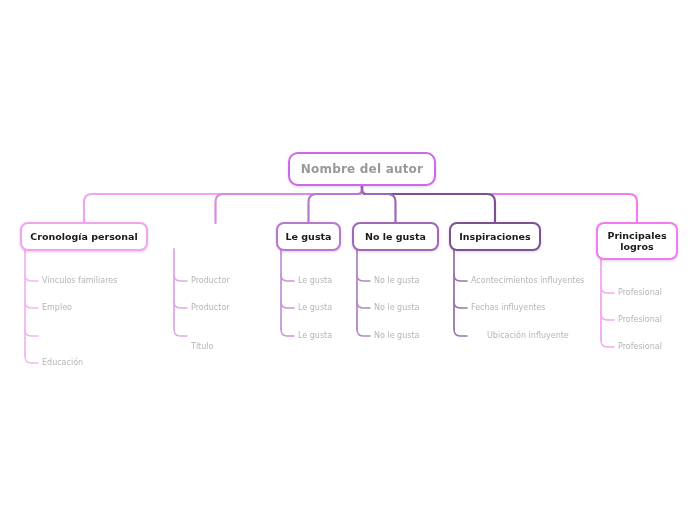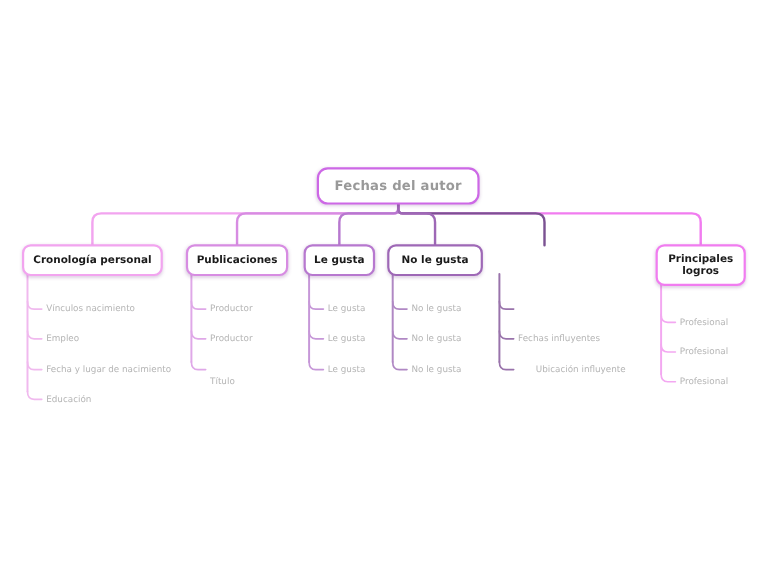--- a/index.html
+++ b/index.html
@@ -93,45 +93,45 @@
       <path d="M 601 313 Q 601 320 607 320 L 614 320" fill="none" stroke="#f3a8f1" stroke-width="1.5" stroke-linecap="round"></path>
       <path d="M 601 340 Q 601 347 607 347 L 614 347" fill="none" stroke="#f3a8f1" stroke-width="1.5" stroke-linecap="round"></path>
       <path d="M 362 186 L 362 190 Q 362 194 358 194 L 92 194 Q 84 194 84 202 L 84 223" fill="none" stroke="#f2a4ef" stroke-width="2.2" stroke-linecap="round"></path>
       <path d="M 362 186 L 362 190 Q 362 194 366 194 L 629 194 Q 637 194 637 202 L 637 223" fill="none" stroke="#f17cf0" stroke-width="2.2" stroke-linecap="round"></path>
       <path d="M 362 186 L 362 190 Q 362 194 358 194 L 223.5 194 Q 215.5 194 215.5 202 L 215.5 223" fill="none" stroke="#d78ce2" stroke-width="2.2" stroke-linecap="round"></path>
       <path d="M 362 186 L 362 190 Q 362 194 366 194 L 487 194 Q 495 194 495 202 L 495 223" fill="none" stroke="#7b5292" stroke-width="2.2" stroke-linecap="round"></path>
       <path d="M 362 186 L 362 190 Q 362 194 358 194 L 316.5 194 Q 308.5 194 308.5 202 L 308.5 223" fill="none" stroke="#b778cf" stroke-width="2.2" stroke-linecap="round"></path>
       <path d="M 362 186 L 362 190 Q 362 194 366 194 L 387.5 194 Q 395.5 194 395.5 202 L 395.5 223" fill="none" stroke="#9e68b6" stroke-width="2.2" stroke-linecap="round"></path>
     </svg>
 
-  <div class="node root" style="left: 288px; top: 152px; width: 148px; height: 34px; border-color: rgb(205, 104, 230); color: rgb(153, 153, 153);">Fechas del autor</div>
+  <div class="node root" style="left: 288px; top: 152px; width: 148px; height: 34px; border-color: rgb(205, 104, 230); color: rgb(153, 153, 153);">Nombre del autor</div>
 
   <div class="node child" style="left: 20px; top: 222px; width: 128px; height: 29px; border-color: rgb(242, 164, 239); color: rgb(26, 26, 26);">Cronología personal</div>
-  <div class="node child" style="left: 169px; top: 222px; width: 93px; height: 29px; border-color: rgb(215, 140, 226); color: rgb(26, 26, 26);">Publicaciones</div>
   <div class="node child" style="left: 276px; top: 222px; width: 65px; height: 29px; border-color: rgb(183, 120, 207); color: rgb(26, 26, 26);">Le gusta</div>
   <div class="node child" style="left: 352px; top: 222px; width: 87px; height: 29px; border-color: rgb(158, 104, 182); color: rgb(26, 26, 26);">No le gusta</div>
+  <div class="node child" style="left: 449px; top: 222px; width: 92px; height: 29px; border-color: rgb(123, 82, 146); color: rgb(26, 26, 26);">Inspiraciones</div>
   <div class="node child wrap" style="left: 596px; top: 222px; width: 82px; height: 38px; border-color: rgb(241, 124, 240); color: rgb(26, 26, 26);">Principales logros</div>
 
-  <div class="sub" style="left: 42px; top: 274px; color: rgb(181, 181, 181);">Vínculos nacimiento</div>
+  <div class="sub" style="left: 42px; top: 274px; color: rgb(181, 181, 181);">Vínculos familiares</div>
   <div class="sub" style="left: 42px; top: 301px; color: rgb(181, 181, 181);">Empleo</div>
-  <div class="sub" style="left: 42px; top: 329px; color: rgb(181, 181, 181);">Fecha y lugar de nacimiento</div>
   <div class="sub" style="left: 42px; top: 356px; color: rgb(181, 181, 181);">Educación</div>
 
   <div class="sub" style="left: 191px; top: 274px; color: rgb(181, 181, 181);">Productor</div>
   <div class="sub" style="left: 191px; top: 301px; color: rgb(181, 181, 181);">Productor</div>
   <div class="sub" style="left: 191px; top: 340px; color: rgb(181, 181, 181);">Título</div>
 
   <div class="sub" style="left: 298px; top: 274px; color: rgb(181, 181, 181);">Le gusta</div>
   <div class="sub" style="left: 298px; top: 301px; color: rgb(181, 181, 181);">Le gusta</div>
   <div class="sub" style="left: 298px; top: 329px; color: rgb(181, 181, 181);">Le gusta</div>
 
   <div class="sub" style="left: 374px; top: 274px; color: rgb(181, 181, 181);">No le gusta</div>
   <div class="sub" style="left: 374px; top: 301px; color: rgb(181, 181, 181);">No le gusta</div>
   <div class="sub" style="left: 374px; top: 329px; color: rgb(181, 181, 181);">No le gusta</div>
 
+  <div class="sub" style="left: 471px; top: 274px; color: rgb(181, 181, 181);">Acontecimientos influyentes</div>
   <div class="sub" style="left: 471px; top: 301px; color: rgb(181, 181, 181);">Fechas influyentes</div>
   <div class="sub" style="left: 471px; top: 329px; color: rgb(181, 181, 181); margin-left: 16px;">Ubicación influyente</div>
 
   <div class="sub" style="left: 618px; top: 286px; color: rgb(181, 181, 181);">Profesional</div>
   <div class="sub" style="left: 618px; top: 313px; color: rgb(181, 181, 181);">Profesional</div>
   <div class="sub" style="left: 618px; top: 340px; color: rgb(181, 181, 181);">Profesional</div>
 
 </div>
 
 </body></html>

